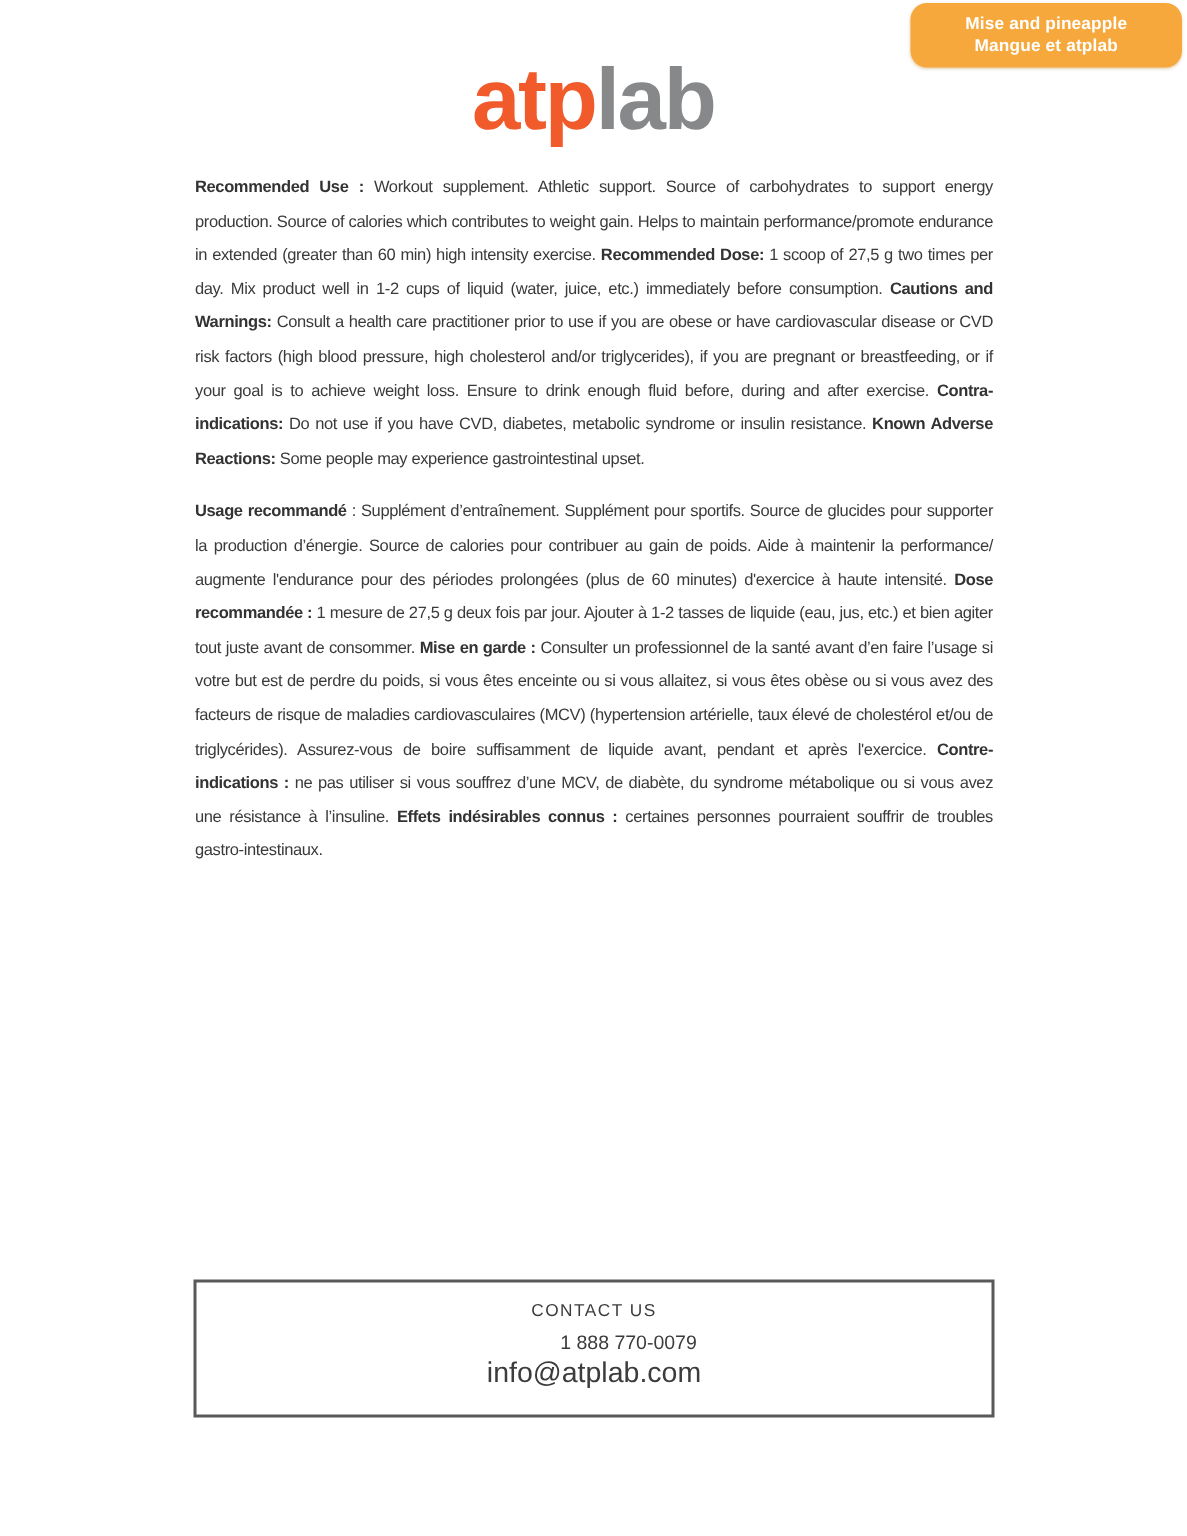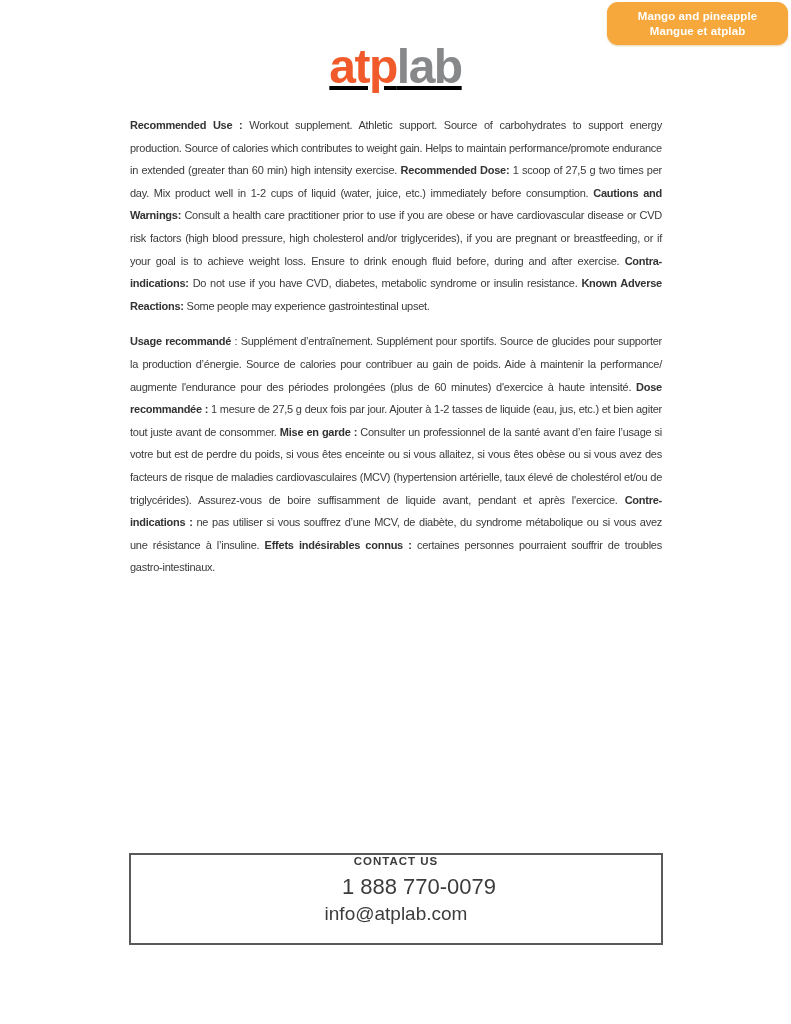--- a/index.html
+++ b/index.html
@@ -34,25 +34,24 @@
     letter-spacing: 0.1px;
   }
 
   
   .brand-logo {
     position: absolute;
     top: 38px;
     left: 0;
     right: 0;
     text-align: center;
-    font-size: 48px;
+    font-size: 58px;
     font-weight: 700;
     letter-spacing: -1.5px;
     line-height: 58px;
-    text-decoration: underline;
   }
   .brand-logo .atp { color: #F15B2B; }
   .brand-logo .lab { color: #87888A; }
 
   
   .label-text {
     position: absolute;
     top: 114px;
     left: 130px;
     width: 532px;
@@ -73,41 +72,42 @@
     top: 853px;
     left: 129px;
     width: 534px;
     height: 92px;
     border: 2px solid #58595B;
     box-sizing: border-box;
     text-align: center;
     color: #3C3C3C;
   }
   .contact-title {
+    margin-top: 13px;
     font-size: 11.5px;
     letter-spacing: 1px;
-    font-weight: 700;
+    font-weight: 400;
   }
   .contact-phone {
     margin-top: 7px;
-    font-size: 22px;
+    font-size: 13px;
     padding-left: 46px;
   }
   .contact-email {
     margin-top: 3px;
     font-size: 19px;
   }
 </style>
 </head>
 <body>
 
 <div class="page">
 
   <div class="flavor-badge">
-    <span>Mango and pineapple</span>
+    <span>Mise and pineapple</span>
     <span>Mangue et atplab</span>
   </div>
 
   <div class="brand-logo">
     <span class="atp">atp</span><span class="lab">lab</span>
   </div>
 
   <div class="label-text">
     <p><strong>Recommended Use : </strong>Workout supplement. Athletic support. Source of carbohydrates to support energy production. Source of calories which contributes to weight gain. Helps to maintain performance/promote endurance in extended (greater than 60 min) high intensity exercise. <strong>Recommended Dose:</strong> 1 scoop of 27,5 g two times per day. Mix product well in 1-2 cups of liquid (water, juice, etc.) immediately before consumption. <strong>Cautions and Warnings:</strong> Consult a health care practitioner prior to use if you are obese or have cardiovascular disease or CVD risk factors (high blood pressure, high cholesterol and/or triglycerides), if you are pregnant or breastfeeding, or if your goal is to achieve weight loss. Ensure to drink enough fluid before, during and after exercise. <strong>Contra-indications:</strong> Do not use if you have CVD, diabetes, metabolic syndrome or insulin resistance. <strong>Known Adverse Reactions:</strong> Some people may experience gastrointestinal upset.</p>
     <p><strong>Usage recommandé</strong> : Supplément d’entraînement. Supplément pour sportifs. Source de glucides pour supporter la production d’énergie. Source de calories pour contribuer au gain de poids. Aide à maintenir la performance/ augmente l'endurance pour des périodes prolongées (plus de 60 minutes) d'exercice à haute intensité. <strong>Dose recommandée :</strong> 1 mesure de 27,5 g deux fois par jour. Ajouter à 1-2 tasses de liquide (eau, jus, etc.) et bien agiter tout juste avant de consommer. <strong>Mise en garde :</strong> Consulter un professionnel de la santé avant d’en faire l’usage si votre but est de perdre du poids, si vous êtes enceinte ou si vous allaitez, si vous êtes obèse ou si vous avez des facteurs de risque de maladies cardiovasculaires (MCV) (hypertension artérielle, taux élevé de cholestérol et/ou de triglycérides). Assurez-vous de boire suffisamment de liquide avant, pendant et après l'exercice. <strong>Contre-indications :</strong> ne pas utiliser si vous souffrez d’une MCV, de diabète, du syndrome métabolique ou si vous avez une résistance à l’insuline. <strong>Effets indésirables connus :</strong> certaines personnes pourraient souffrir de troubles gastro-intestinaux.</p>

